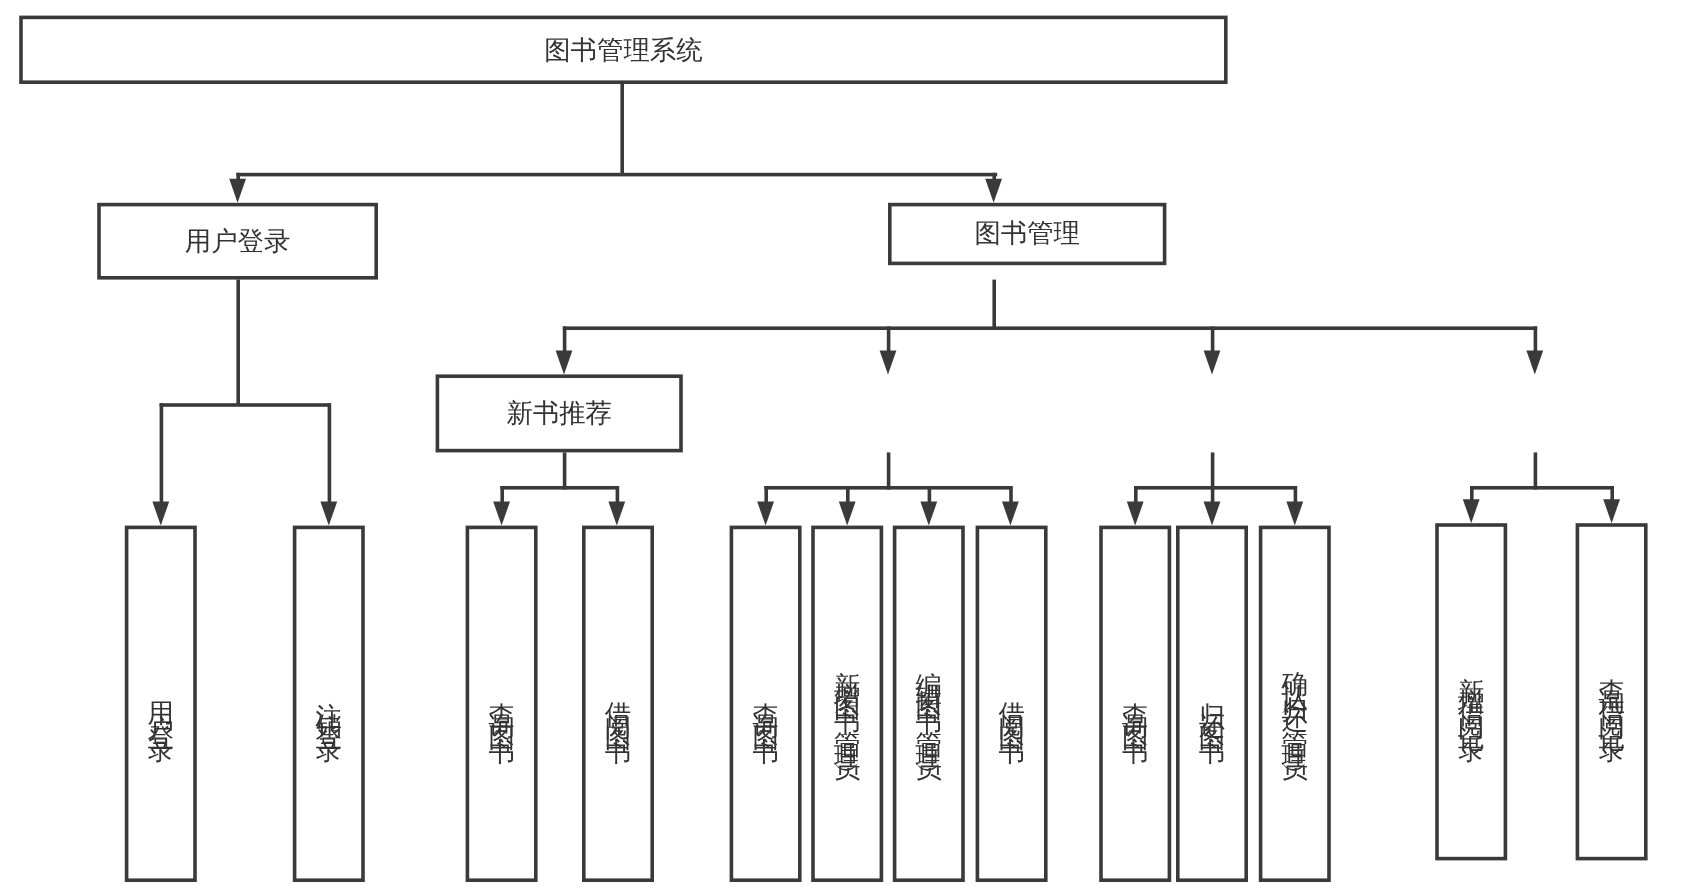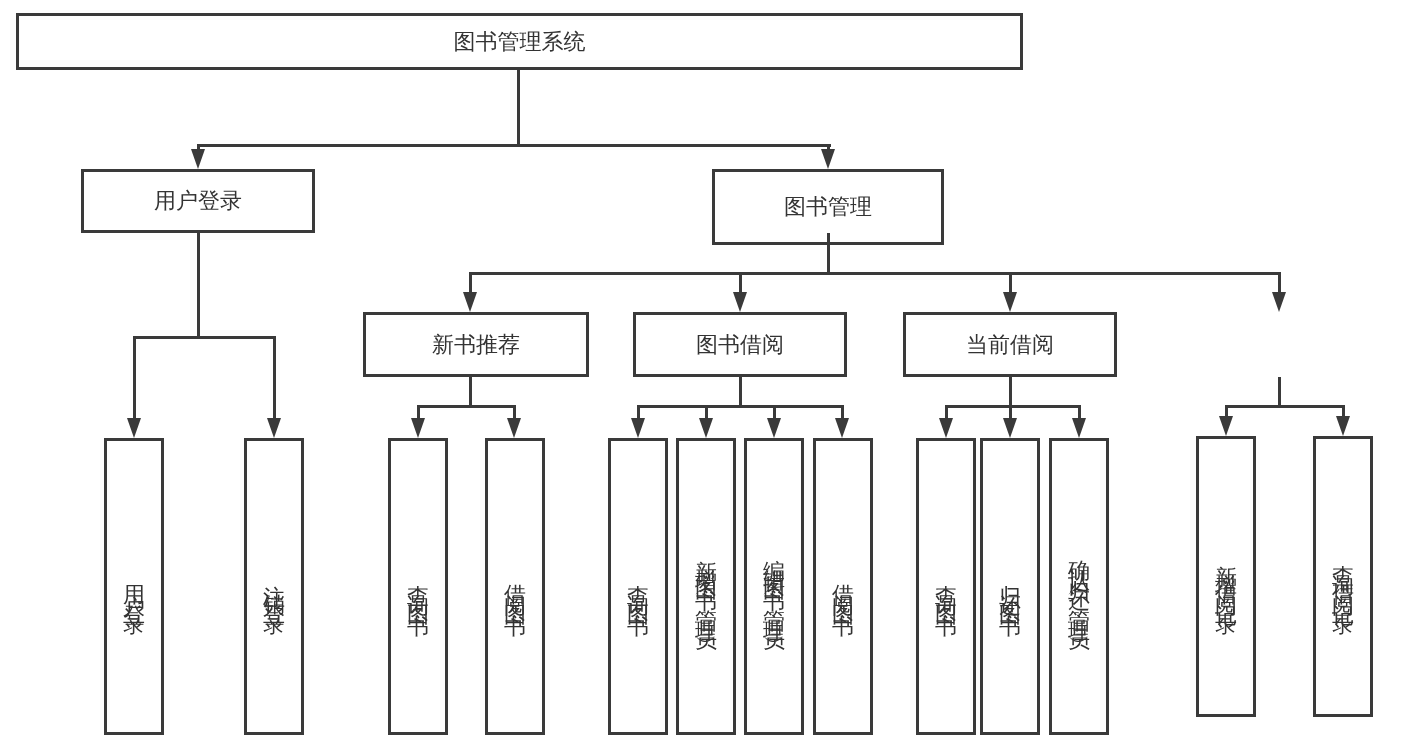--- a/index.html
+++ b/index.html
@@ -43,21 +43,21 @@
   <div class="vl" style="left:517px;top:70px;height:76px"></div>
   <div class="hl" style="left:197px;top:144px;width:634px"></div>
   <div class="vl" style="left:197px;top:144px;height:10px"></div>
   <div class="arr" style="left:191px;top:149px"></div>
   <div class="vl" style="left:827px;top:144px;height:10px"></div>
   <div class="arr" style="left:821px;top:149px"></div>
 
   <div class="box" style="left:81px;top:169px;width:234px;height:64px">
     <span class="hlabel">用户登录</span>
   </div>
-  <div class="box" style="left:712px;top:169px;width:232px;height:76px">
+  <div class="box" style="left:740px;top:169px;width:232px;height:52px">
     <span class="hlabel">图书管理</span>
   </div>
 
   <div class="vl" style="left:197px;top:233px;height:105px"></div>
   <div class="hl" style="left:133px;top:336px;width:142px"></div>
   <div class="vl" style="left:133px;top:336px;height:84px"></div>
   <div class="arr" style="left:127px;top:418px"></div>
   <div class="vl" style="left:273px;top:336px;height:84px"></div>
   <div class="arr" style="left:267px;top:418px"></div>
 
@@ -65,28 +65,22 @@
   <div class="hl" style="left:469px;top:272px;width:812px"></div>
   <div class="vl" style="left:469px;top:272px;height:22px"></div>
   <div class="arr" style="left:463px;top:292px"></div>
   <div class="vl" style="left:739px;top:272px;height:22px"></div>
   <div class="arr" style="left:733px;top:292px"></div>
   <div class="vl" style="left:1009px;top:272px;height:22px"></div>
   <div class="arr" style="left:1003px;top:292px"></div>
   <div class="vl" style="left:1278px;top:272px;height:22px"></div>
   <div class="arr" style="left:1272px;top:292px"></div>
 
-  <div class="box" style="left:363px;top:312px;width:226px;height:65px">
+  <div class="box" style="left:363px;top:312px;width:206px;height:65px">
     <span class="hlabel">新书推荐</span>
-  </div>
-  <div class="box" style="left:633px;top:312px;width:214px;height:65px">
-    <span class="hlabel">图书借阅</span>
-  </div>
-  <div class="box" style="left:903px;top:312px;width:214px;height:65px">
-    <span class="hlabel">当前借阅</span>
   </div>
 
   <div class="vl" style="left:469px;top:377px;height:31px"></div>
   <div class="hl" style="left:417px;top:405px;width:98px"></div>
   <div class="vl" style="left:417px;top:405px;height:16px"></div>
   <div class="arr" style="left:411px;top:418px"></div>
   <div class="vl" style="left:513px;top:405px;height:16px"></div>
   <div class="arr" style="left:507px;top:418px"></div>
 
   <div class="vl" style="left:739px;top:377px;height:31px"></div>

